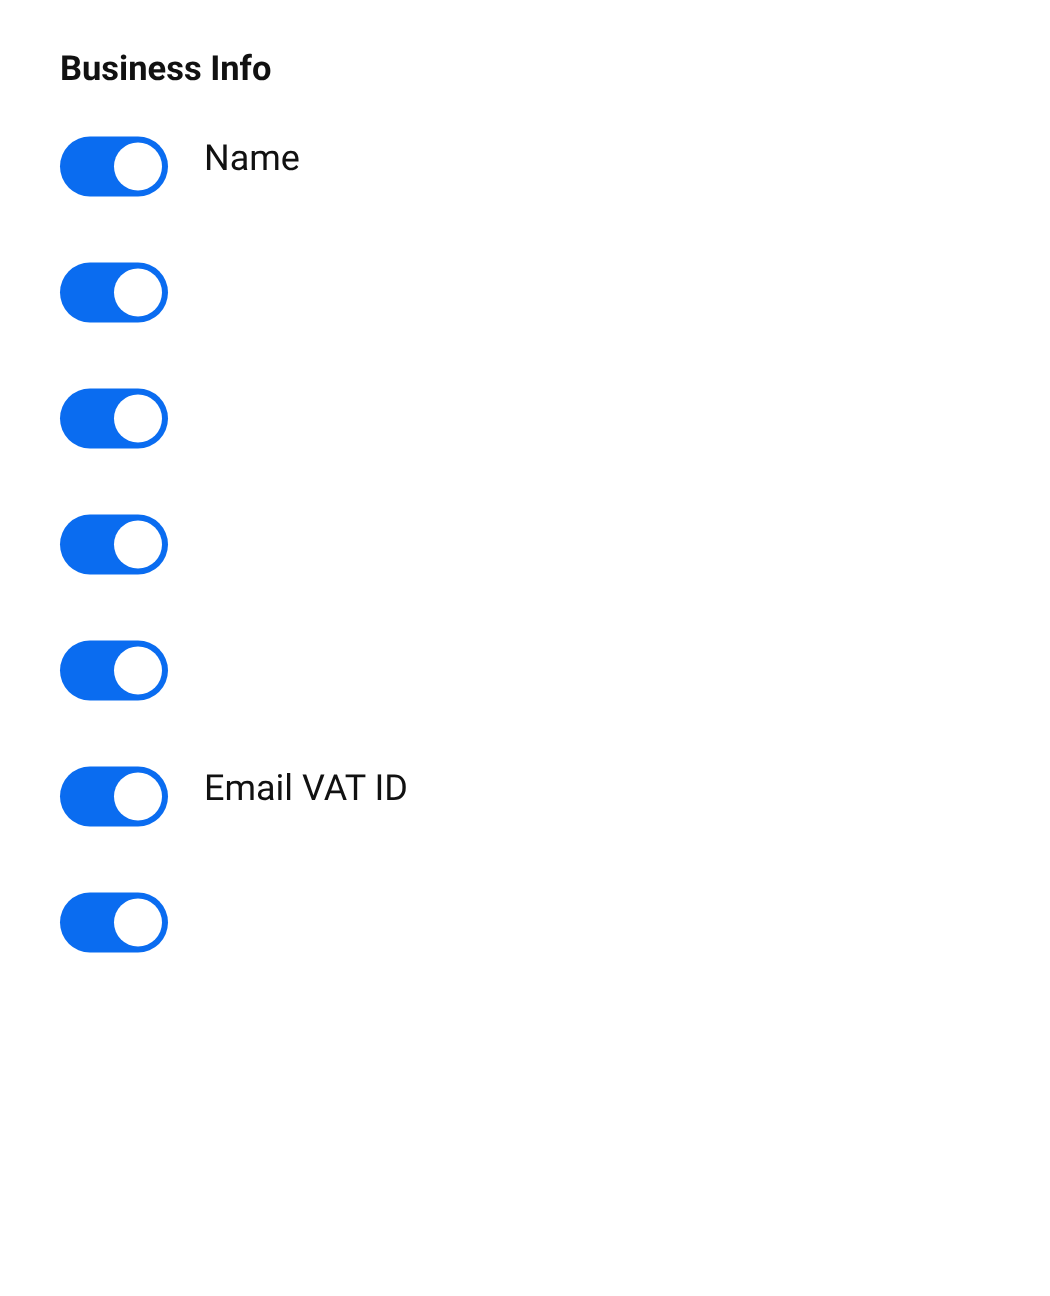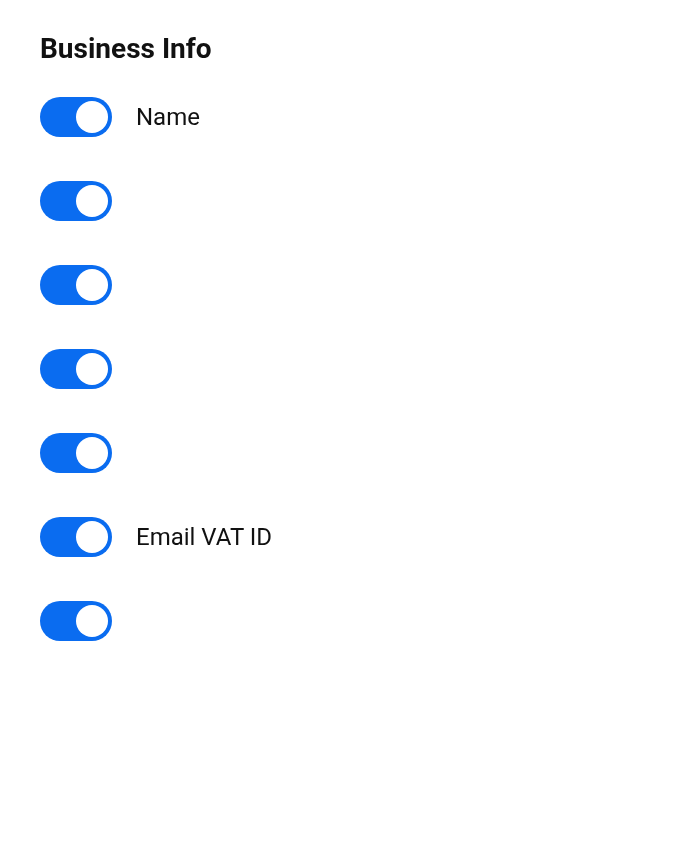--- a/index.html
+++ b/index.html
@@ -7,28 +7,27 @@
       margin: 0;
       padding: 0;
     }
     body {
       font-family: -apple-system, BlinkMacSystemFont, "Segoe UI", Roboto, Helvetica, Arial, sans-serif;
       background: #ffffff;
       padding: 32px 40px;
       width: 700px;
     }
     .section-title {
-      font-size: 28px;
+      font-size: 23px;
       font-weight: 700;
       color: #111111;
       margin-bottom: 32px;
     }
     .toggle-row {
       display: flex;
-      align-items: center;
       gap: 24px;
       margin-bottom: 44px;
     }
     .toggle {
       position: relative;
       width: 72px;
       height: 40px;
       background: #0a6cf0;
       border-radius: 20px;
       cursor: pointer;

